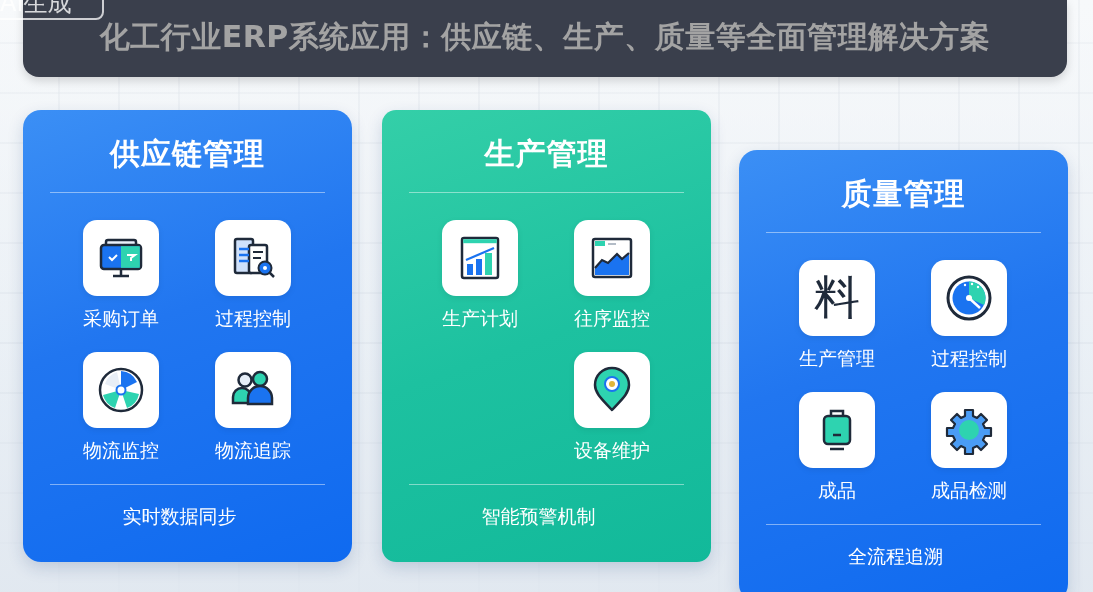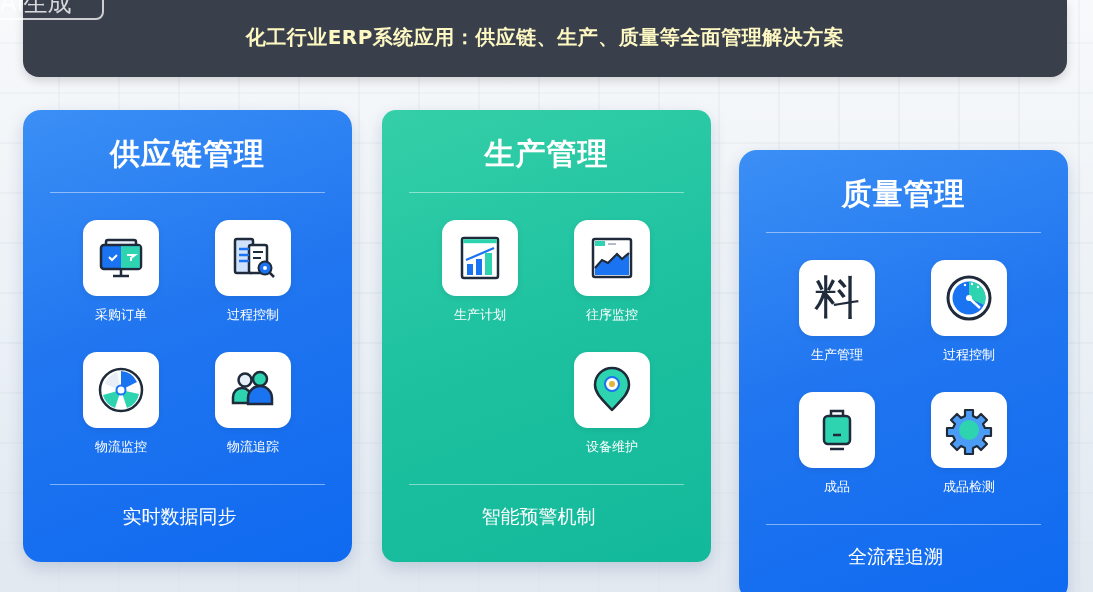--- a/index.html
+++ b/index.html
@@ -24,21 +24,21 @@
     z-index: 5;
   }
   .title-bar {
     position: absolute; left: 23px; top: 0; width: 1044px; height: 77px;
     background: #3a3f4c;
     border-radius: 0 0 16px 16px;
     display: flex; align-items: center; justify-content: center;
     box-shadow: 0 4px 10px rgba(0,0,0,0.15);
   }
   .title-bar h1 {
-    color: #fef9c3; font-size: 20px; font-weight: 700; letter-spacing: 0.5px;
+    color: #a3a3a3; font-size: 30px; font-weight: 700; letter-spacing: 0.5px;
     margin-top: -2px;
   }
   .card {
     position: absolute; top: 110px; width: 329px; height: 452px;
     border-radius: 18px;
     box-shadow: 0 6px 16px rgba(30,60,120,0.18);
     color: #fff;
   }
   .card.blue { background: linear-gradient(160deg, #3b8ff5 0%, #2176f0 45%, #0f6af0 100%); }
   .card.green { background: linear-gradient(160deg, #34cfa8 0%, #1dc1a0 50%, #12b99a 100%); }
@@ -56,21 +56,21 @@
     position: absolute; width: 78px; text-align: center;
   }
   .tile .icon-box {
     width: 76px; height: 76px; margin: 0 auto;
     background: #fff; border-radius: 14px;
     display: flex; align-items: center; justify-content: center;
     box-shadow: 0 2px 6px rgba(0,0,0,0.08);
   }
   .tile .label {
     position: absolute; top: 86px; left: -30px; right: -30px; text-align: center;
-    font-size: 13px; white-space: nowrap;
+    font-size: 19px; white-space: nowrap;
   }
   .t-r1 { top: 110px; }
   .t-r2 { top: 242px; }
   .t-c1 { left: 59px; }
   .t-c2 { left: 191px; }
   .footer-text {
     position: absolute; left: 0; right: 16px; top: 394px; text-align: center;
     font-size: 19px;
   }
   .glyph-char {

